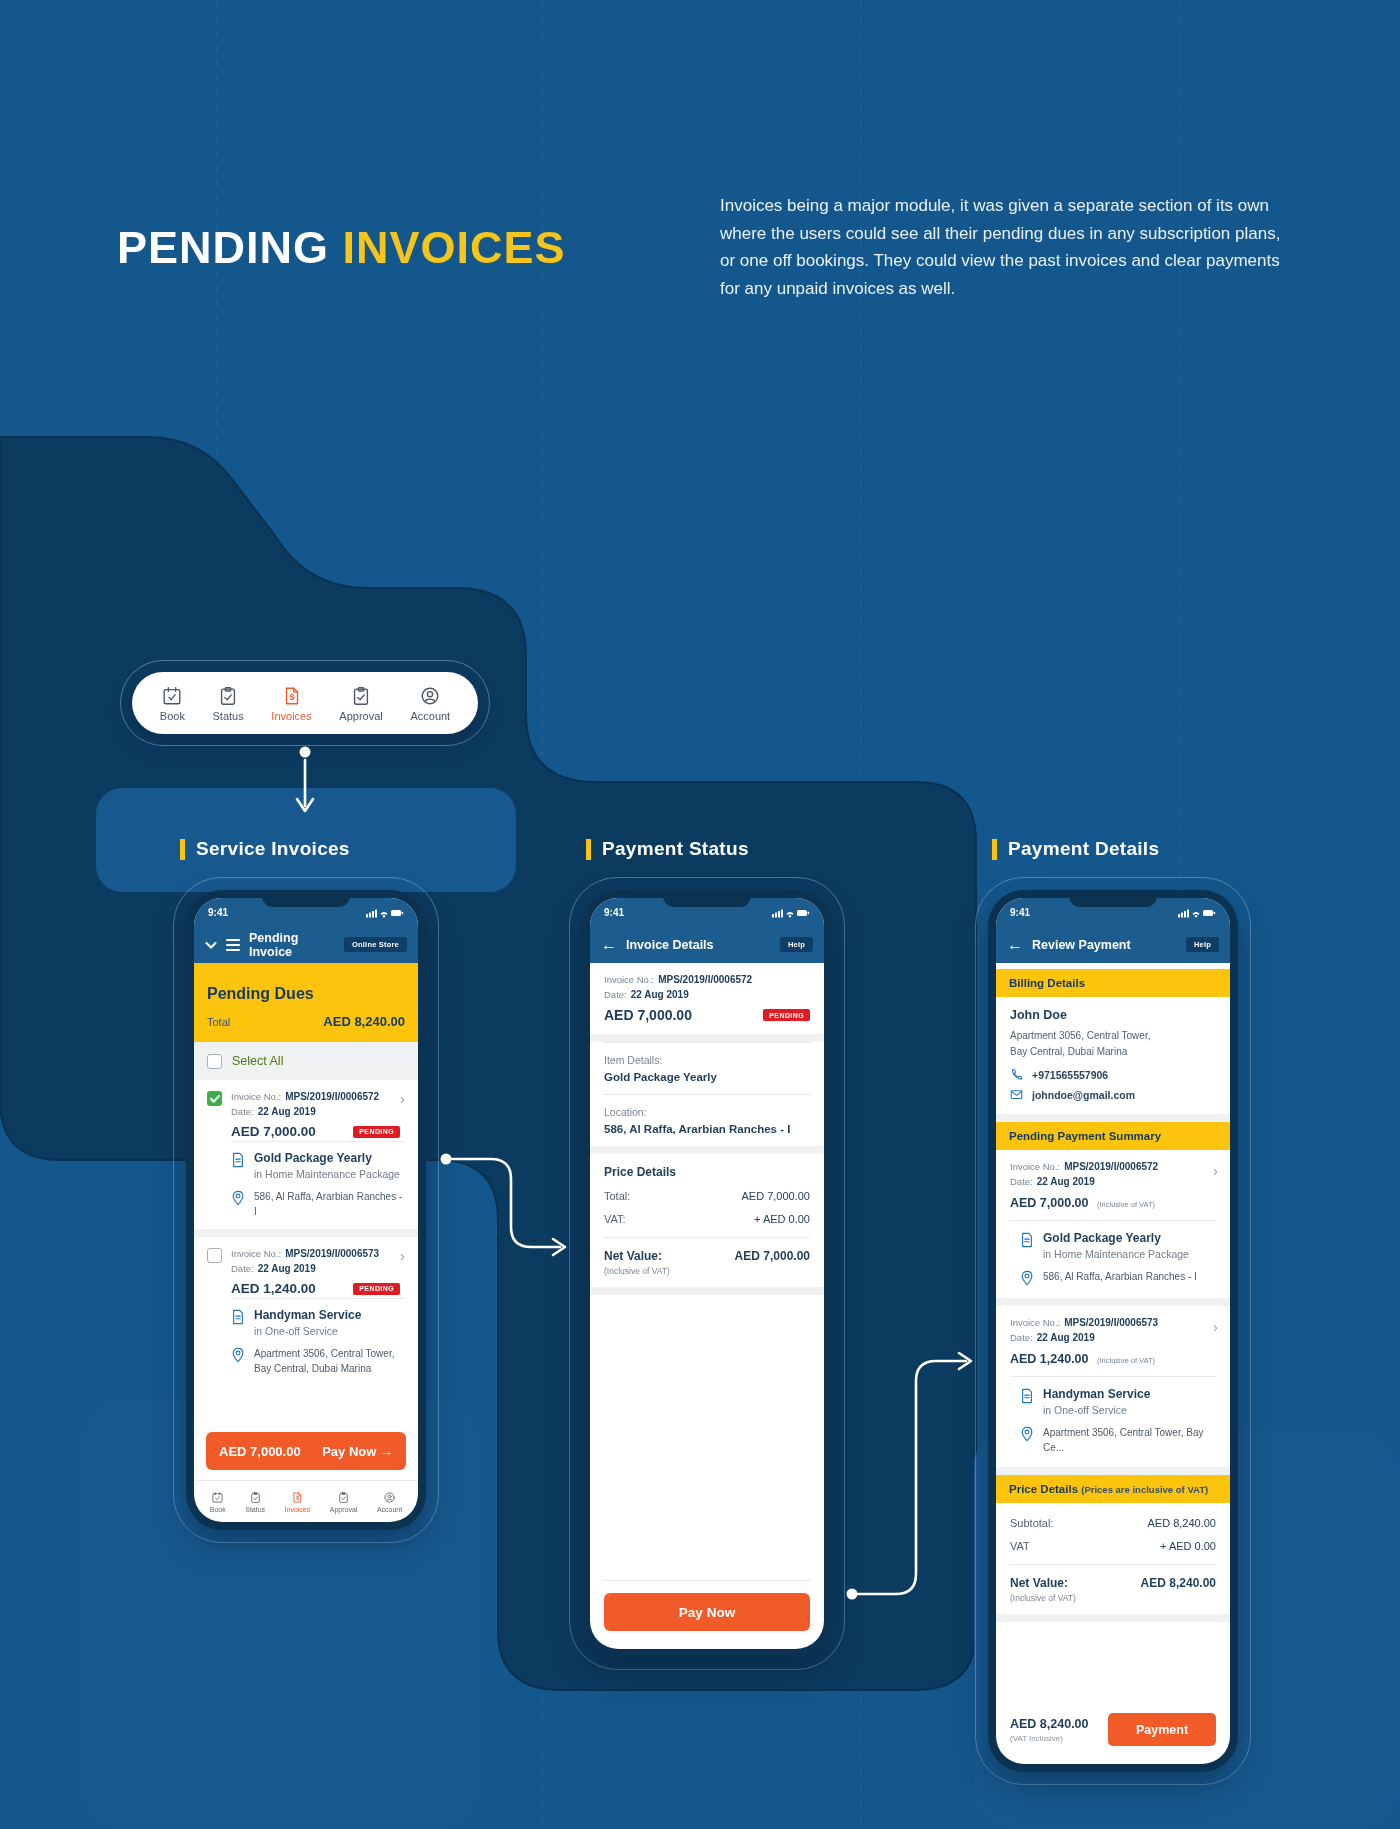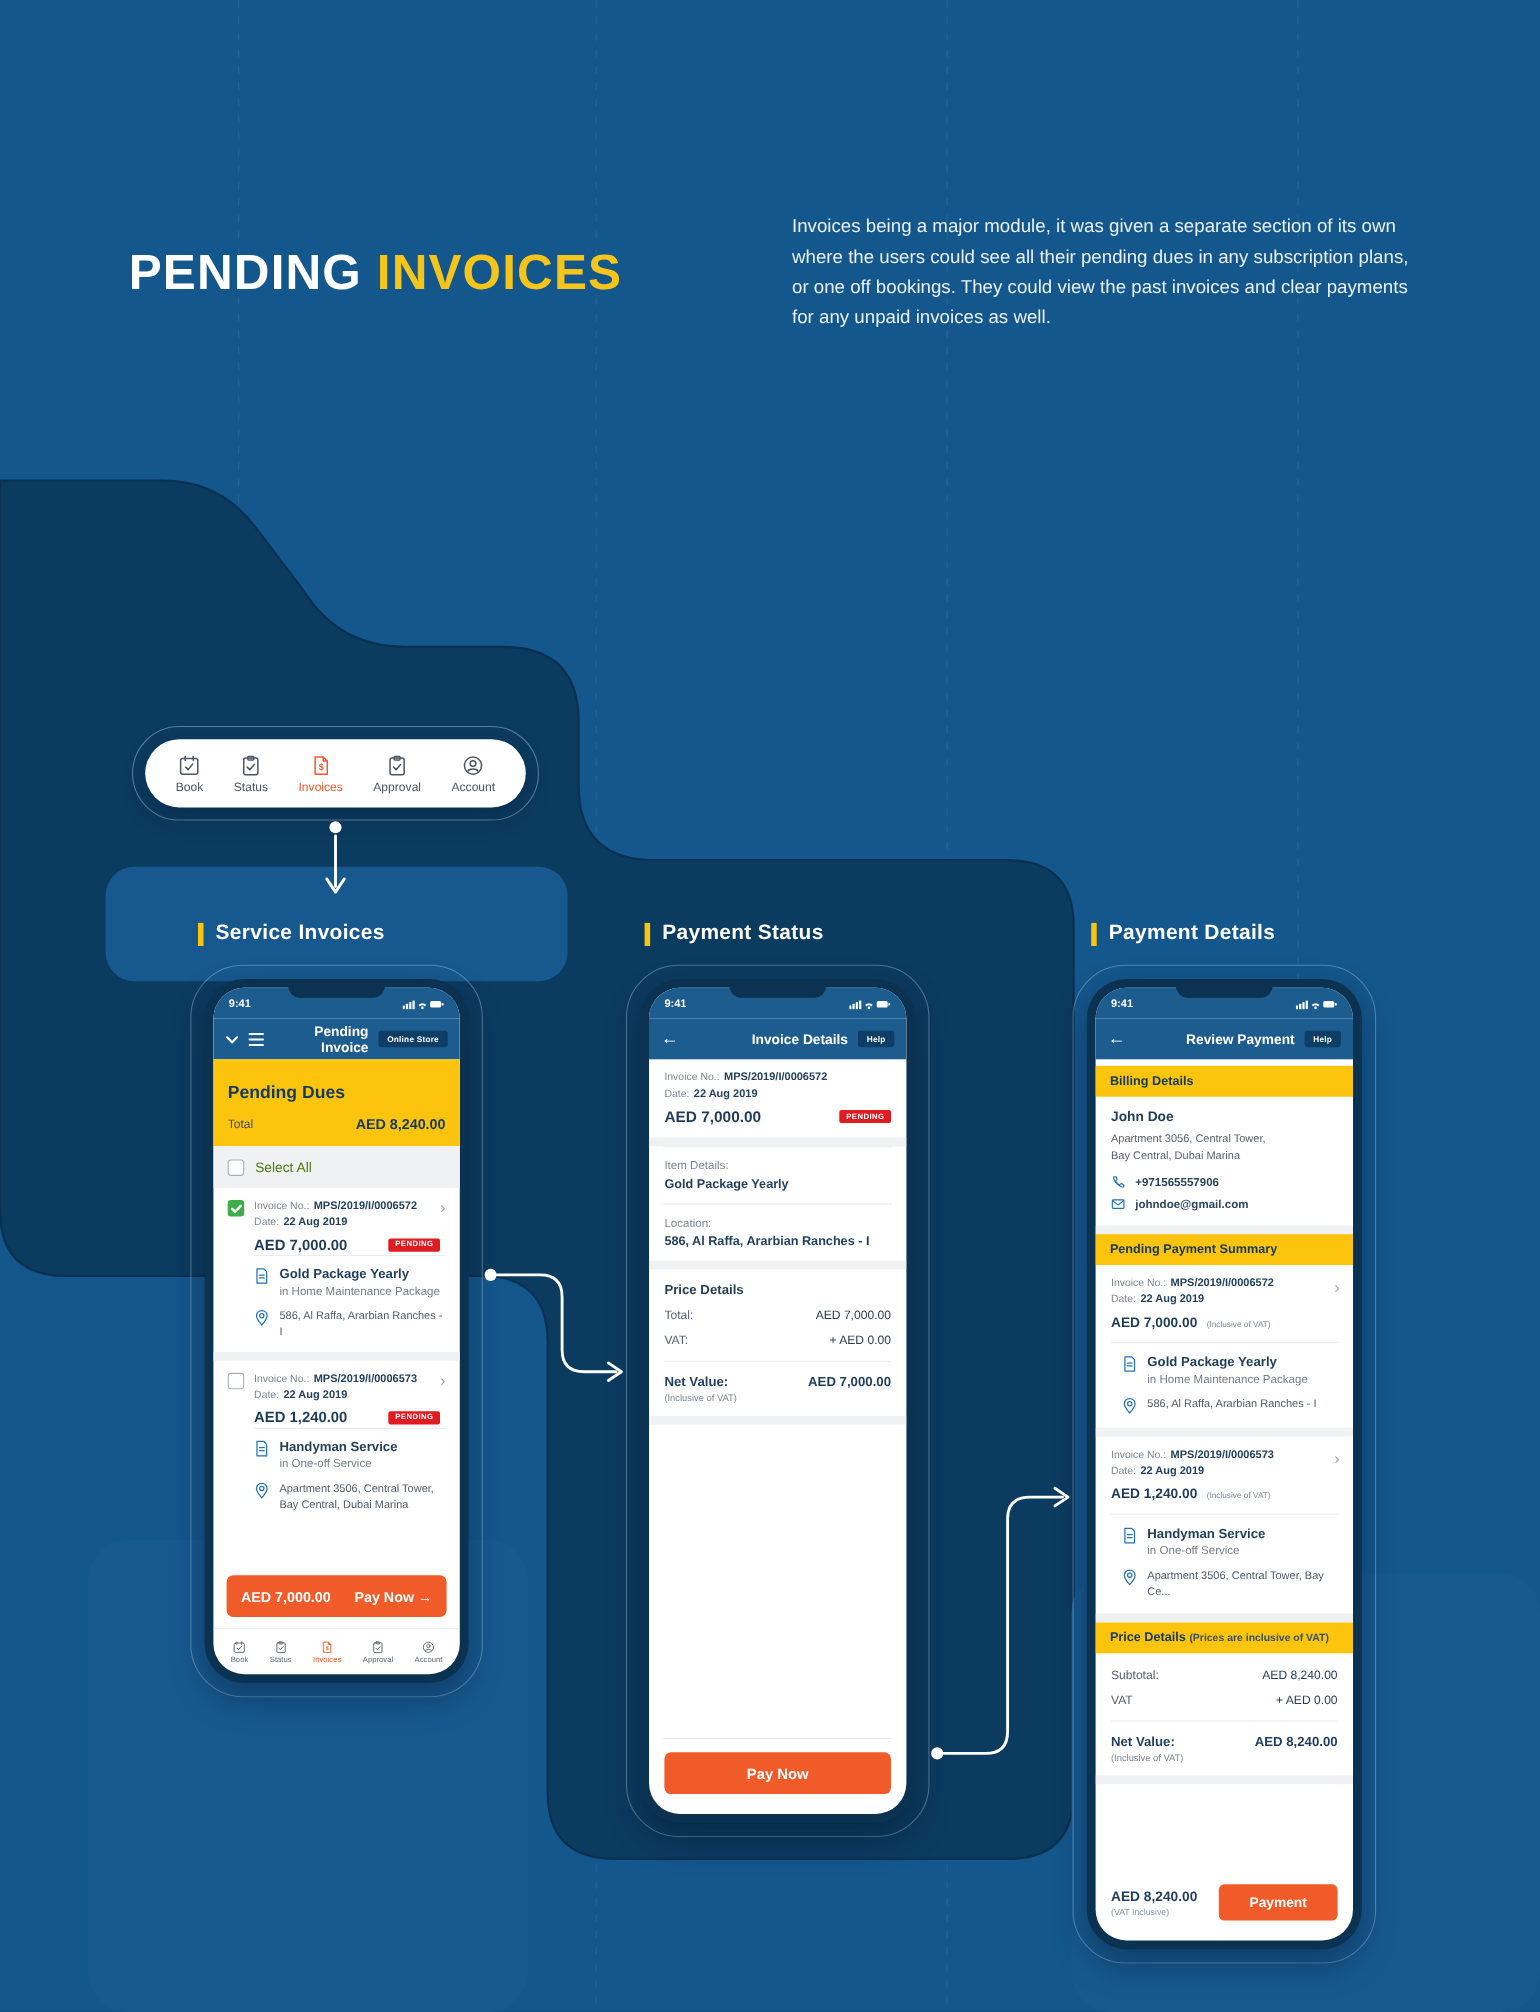--- a/index.html
+++ b/index.html
@@ -45,21 +45,21 @@
     overflow:hidden; display:flex; flex-direction:column; }
   .notch { position:absolute; top:0; left:50%; transform:translateX(-50%); width:88px; height:17px;
     background:#0B3351; border-radius:0 0 11px 11px; z-index:5; }
 
   .sb { height:28px; background:#1D5C8F; display:flex; align-items:center; justify-content:space-between;
     padding:0 14px; color:#fff; font-size:10px; font-weight:700; flex:none; }
   .sb svg { display:block; }
 
   .apphdr { height:37px; background:#1D5C8F; display:flex; align-items:center; gap:9px;
     padding:0 11px; flex:none; }
-  .apphdr .title { flex:1; text-align:right; color:#fff; font-size:12.5px; font-weight:700; }
+  .apphdr .title { flex:1; text-align:left; color:#fff; font-size:12.5px; font-weight:700; }
   .hdr-badge { background:#0E3E66; color:#fff; font-size:7.5px; font-weight:700; padding:3px 8px;
     border-radius:3px; letter-spacing:.2px; cursor:pointer; }
   .icon-btn { color:#fff; cursor:pointer; display:flex; align-items:center; }
   .back-glyph { color:#fff; font-size:16px; font-weight:700; cursor:pointer; line-height:1; }
   .burger { display:flex; flex-direction:column; gap:3px; cursor:pointer; }
   .burger i { display:block; width:14px; height:2px; background:#fff; border-radius:1px; }
 
   .banner { background:#FCC40D; padding:22px 13px 13px; flex:none; }
   .banner .bt { font-size:16px; font-weight:700; color:#14395B; }
   .banner .row { display:flex; justify-content:space-between; align-items:center; margin-top:11px; }

